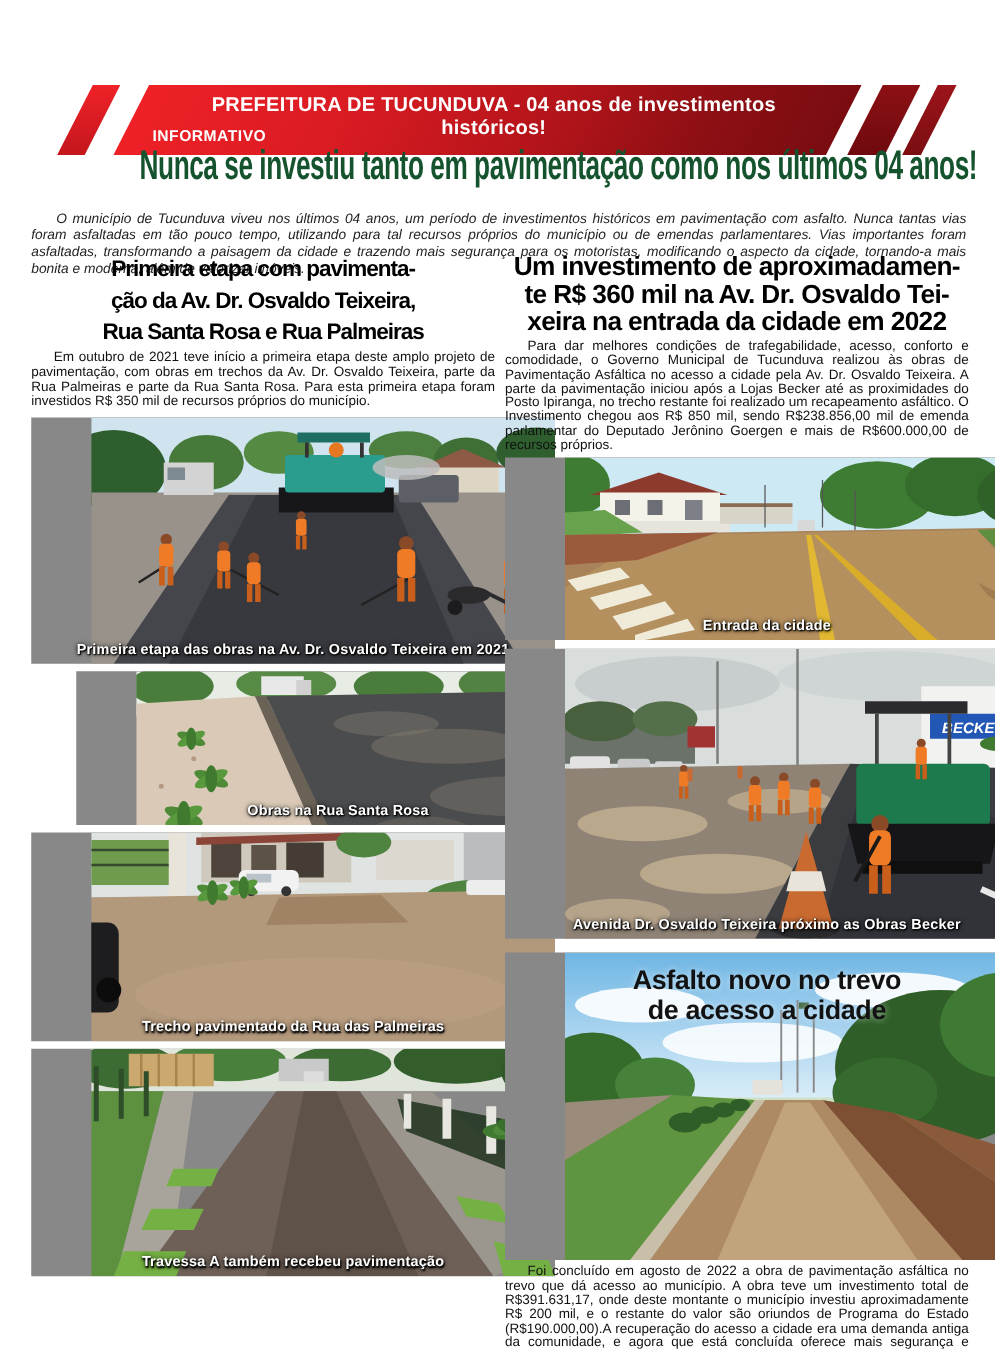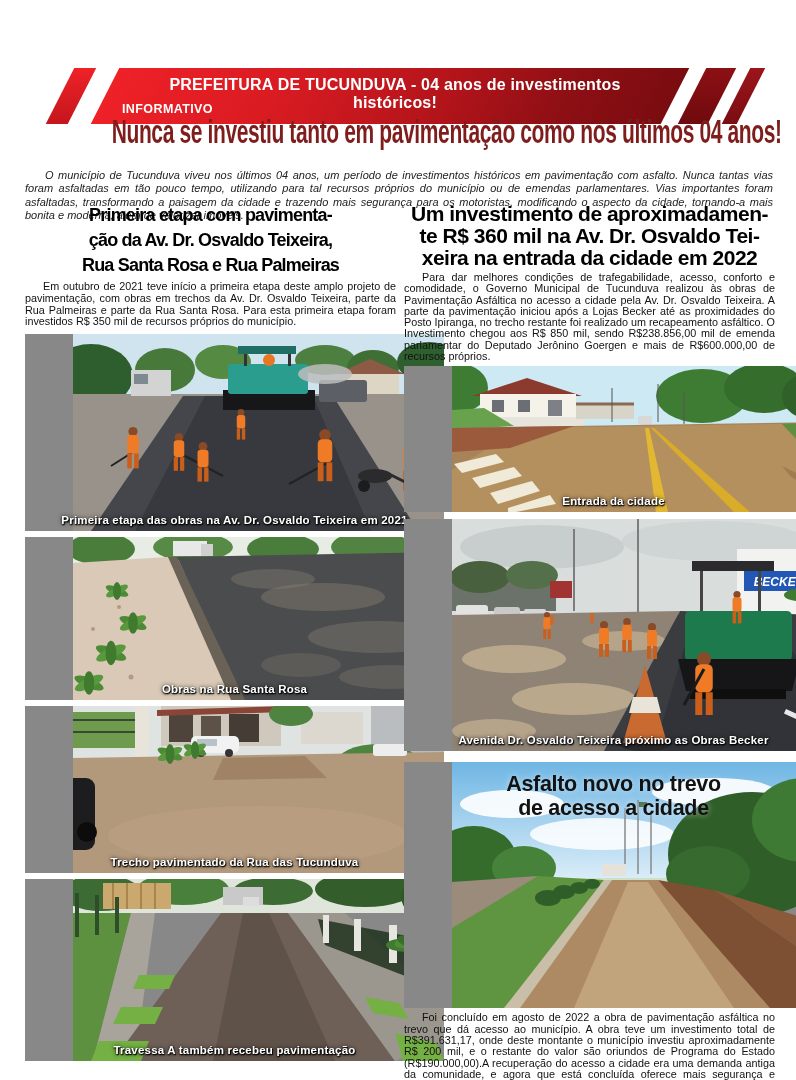--- a/index.html
+++ b/index.html
@@ -12,21 +12,21 @@
   .stripe-l1{left:60px;width:22px;background:linear-gradient(180deg,#ee2228,#c4161c);}
   .banner-main{position:absolute;left:105px;top:0;width:570px;height:56px;transform:skewX(-27deg);
         background:linear-gradient(90deg,#ee2127 0%,#d91b22 30%,#b2141a 60%,#8c0f14 82%,#7a0c10 100%);}
   .stripe-r1{left:692px;width:30px;background:linear-gradient(180deg,#8c1014,#6f0a0e);}
   .stripe-r2{left:736px;width:15px;background:linear-gradient(180deg,#9c151b,#7a0d11);}
   .banner-title{position:absolute;left:130px;top:8px;width:530px;text-align:center;
         color:#fff;font-weight:bold;font-size:16px;letter-spacing:.2px;}
   .banner-sub{position:absolute;left:122px;top:34px;color:#fff;font-weight:bold;font-size:12.5px;letter-spacing:.4px;}
 
   
-  .headline{position:absolute;left:0;top:114px;width:796px;text-align:center;color:#7f1d1d;}
+  .headline{position:absolute;left:0;top:114px;width:796px;text-align:center;color:#14532d;}
   .headline-inner{display:inline-block;white-space:nowrap;font-weight:bold;font-size:28px;
         letter-spacing:-.5px;transform:scale(.75,1.18);transform-origin:center top;}
 
   
   .intro{position:absolute;left:25px;top:158px;width:748px;font-size:11px;line-height:13.4px;
         font-style:italic;text-align:justify;text-indent:20px;color:#222;}
 
   
   .col{position:absolute;top:203px;width:371px;}
   .col-left{left:25px;}
@@ -36,21 +36,21 @@
   .col-right h2{font-size:21px;line-height:22px;letter-spacing:-.5px;}
   .hline{display:block;white-space:nowrap;}
   .body-text{font-size:10.8px;line-height:11.8px;text-align:justify;text-indent:18px;
         margin:3px 0 0 0;color:#111;}
   .col-right .body-text{line-height:11.3px;}
   .closing{margin-top:4px;line-height:12px;}
 
   
   figure{position:relative;margin:6px 0 0 0;width:371px;overflow:hidden;background:#888;padding-left:48px;}
   figure svg{display:block;}
-  .f1{height:197px;}.f2{height:163px;}.f3{height:167px;}.f4{height:182px;}
+  .f1{height:197px;}.f2{height:123px;margin-left:36px;}.f3{height:167px;}.f4{height:182px;}
   .fr1{height:146px;margin-top:4px;}.fr2{height:232px;margin-top:7px;}.fr3{height:246px;margin-top:11px;}
   .photo-cap{position:absolute;left:0;right:0;bottom:5px;text-align:center;color:#fff;
         font-weight:bold;font-size:11.5px;letter-spacing:.2px;
         text-shadow:0 1px 2px rgba(0,0,0,.95),0 0 4px rgba(0,0,0,.75),1px 1px 1px rgba(0,0,0,.9);}
   .overlay-title{position:absolute;left:0;right:0;top:10px;text-align:center;color:#121212;
         font-weight:bold;font-size:21.5px;line-height:24px;letter-spacing:-.3px;
         text-shadow:0 0 6px rgba(255,255,255,.55);}
 </style>
 </head>
 <body>
@@ -195,21 +195,21 @@
         <rect x="118" y="30" width="48" height="17" rx="5" fill="#f2f2f2"></rect>
         <rect x="124" y="33" width="20" height="7" fill="#b9c2c8"></rect>
         <circle cx="128" cy="47" r="4" fill="#333"></circle>
           <circle cx="156" cy="47" r="4" fill="#333"></circle>
         <rect x="300" y="38" width="34" height="12" rx="3" fill="#ededed"></rect>
         <use href="#plantt" transform="translate(97,48) scale(1.1)"></use>
         <use href="#plantt" transform="translate(122,44)"></use>
         <rect x="-10" y="72" width="32" height="72" rx="9" fill="#1d1d1f"></rect>
         <circle cx="14" cy="126" r="10" fill="#0c0c0d"></circle>
       </svg>
-      <figcaption class="photo-cap">Trecho pavimentado da Rua das Tucunduva</figcaption>
+      <figcaption class="photo-cap">Trecho pavimentado da Rua das Palmeiras</figcaption>
     </figure>
 
     <figure class="f4">
       <svg viewBox="0 0 371 182" width="371" height="182">
         <rect width="371" height="34" fill="#dfe5da"></rect>
         <ellipse cx="28" cy="14" rx="40" ry="18" fill="#3c6b33"></ellipse>
         <ellipse cx="110" cy="10" rx="46" ry="16" fill="#49803b"></ellipse>
         <ellipse cx="200" cy="12" rx="40" ry="14" fill="#3c6b33"></ellipse>
         <ellipse cx="292" cy="10" rx="50" ry="18" fill="#335e2c"></ellipse>
         <ellipse cx="358" cy="18" rx="30" ry="22" fill="#2f5829"></ellipse>

